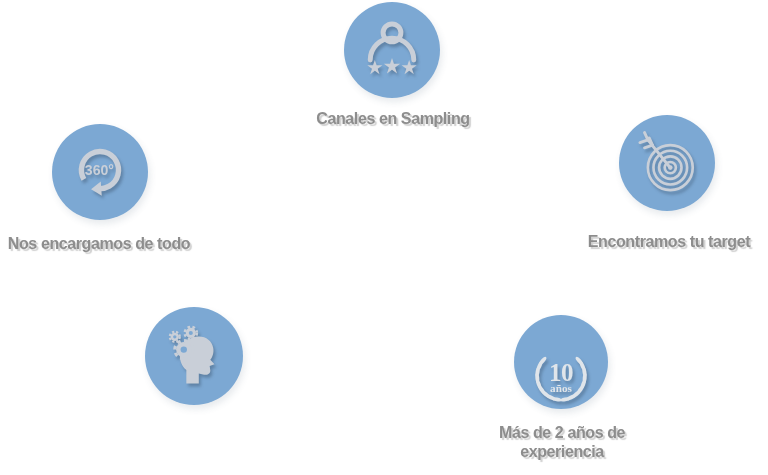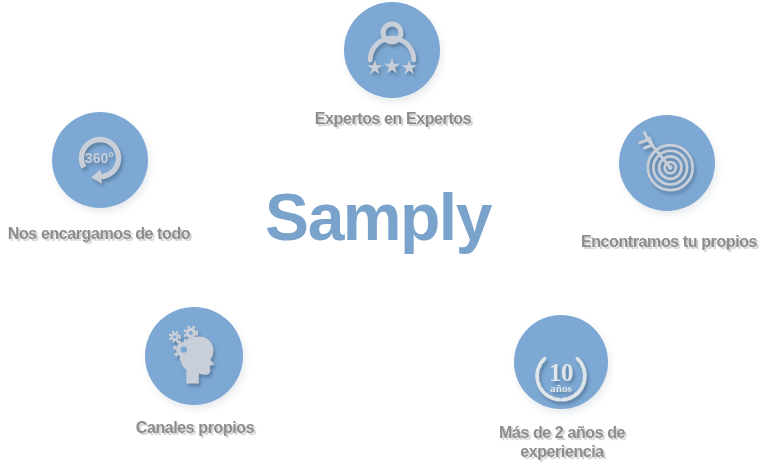--- a/index.html
+++ b/index.html
@@ -53,53 +53,52 @@
     text-align: center;
     font-weight: bold;
     font-size: 66px;
     letter-spacing: -1.5px;
     color: var(--title, #7aa3cb);
     line-height: 1;
   }
 
   
   .c-expertos    { left: 344px; top: 2px;   width: 96px; height: 96px; }
-  .c-encargamos  { left: 52px;  top: 112px; width: 96px; height: 96px; }
+  .c-encargamos  { left: 52px;  top: 124px; width: 96px; height: 96px; }
   .c-target      { left: 619px; top: 115px; width: 96px; height: 96px; }
   .c-canales     { left: 145px; top: 307px; width: 98px; height: 98px; }
   .c-experiencia { left: 514px; top: 315px; width: 94px; height: 94px; align-items: flex-end; }
 
   
   .l-expertos    { left: 393px; top: 110px; }
-  .l-encargamos  { left: 99px;  top: 225px; }
+  .l-encargamos  { left: 99px;  top: 235px; }
   .l-target      { left: 669px; top: 233px; }
   .l-canales     { left: 195px; top: 419px; }
   .l-experiencia { left: 562px; top: 423px; }
 
   .badge-text { font-family: "Liberation Serif", serif; font-weight: bold; }
 </style>
 </head>
 <body>
 
 <div class="canvas">
 
-  <div class="title">Samply</div>
 
   <div class="circle c-expertos">
     <svg width="66" height="66" viewBox="0 0 100 100">
       <circle cx="50" cy="24" r="13.5" fill="none" stroke="var(--icon)" stroke-width="7.5"></circle>
       <path d="M17 65 A33 33 0 0 1 83 65" fill="none" stroke="var(--icon)" stroke-width="7.5" stroke-linecap="round"></path>
       <g fill="var(--icon)">
         <path transform="translate(24,77)" d="M0,-12 L2.7,-3.71 L11.41,-3.71 L4.36,1.41 L7.05,9.71 L0,4.59 L-7.05,9.71 L-4.36,1.41 L-11.41,-3.71 L-2.7,-3.71 Z"></path>
         <path transform="translate(50,75)" d="M0,-13 L2.92,-4.02 L12.36,-4.02 L4.72,1.53 L7.64,10.52 L0,4.97 L-7.64,10.52 L-4.72,1.53 L-12.36,-4.02 L-2.92,-4.02 Z"></path>
         <path transform="translate(76,77)" d="M0,-12 L2.7,-3.71 L11.41,-3.71 L4.36,1.41 L7.05,9.71 L0,4.59 L-7.05,9.71 L-4.36,1.41 L-11.41,-3.71 L-2.7,-3.71 Z"></path>
       </g>
     </svg>
   </div>
-  <div class="label l-expertos">Expertos en Expertos</div>
+  <div class="label l-expertos">Canales en Sampling</div>
 
   <div class="circle c-encargamos">
     <svg width="64" height="64" viewBox="0 0 100 100">
       <circle cx="50" cy="47" r="29" fill="none" stroke="var(--icon)" stroke-width="8.5" stroke-dasharray="150 32.2" transform="rotate(150 50 47)"></circle>
       <polygon points="0,-11 0,11 16,0" fill="var(--icon)" transform="translate(52,76) rotate(176)"></polygon>
       <text x="49" y="54" text-anchor="middle" font-size="22" font-weight="bold" fill="var(--icon)">360°</text>
     </svg>
   </div>
   <div class="label l-encargamos">Nos encargamos de todo</div>
 
@@ -114,40 +113,39 @@
       <circle cx="55" cy="57" r="3.5" fill="var(--icon)"></circle>
       <g stroke="var(--icon)" stroke-width="4.5" stroke-linecap="round">
         <line x1="21" y1="15" x2="54" y2="56"></line>
         <line x1="21" y1="15" x2="9" y2="19"></line>
         <line x1="21" y1="15" x2="16" y2="4"></line>
         <line x1="28" y1="23" x2="16" y2="27"></line>
         <line x1="28" y1="23" x2="23" y2="12"></line>
       </g>
     </svg>
   </div>
-  <div class="label l-target">Encontramos tu propios</div>
+  <div class="label l-target">Encontramos tu target</div>
 
   <div class="circle c-canales">
     <svg width="64" height="64" viewBox="0 0 100 100">
       <path fill="var(--icon)" d="M38 93 L38 72 C29 64 26 52 29 42 C32 30 41 22 52 20 C66 17 78 25 80 37 C81.5 45 79 51 75.5 56 L82 63 L74.5 65.5 L75.5 72.5 C75.5 78 70 80.5 64 79 L57.5 77.5 L57.5 93 Z"></path>
 
       <circle cx="34" cy="40" r="14" fill="none" stroke="var(--icon)" stroke-width="5" stroke-dasharray="5.5 5.5"></circle>
       <circle cx="34" cy="40" r="12" fill="var(--icon)"></circle>
       <circle cx="34" cy="40" r="5" fill="var(--circle)"></circle>
 
       <circle cx="45" cy="14" r="9.5" fill="none" stroke="var(--icon)" stroke-width="4" stroke-dasharray="4 3.7"></circle>
       <circle cx="45" cy="14" r="8" fill="var(--icon)"></circle>
       <circle cx="45" cy="14" r="3.2" fill="var(--circle)"></circle>
 
       <circle cx="20" cy="20" r="7.8" fill="none" stroke="var(--icon)" stroke-width="3.5" stroke-dasharray="3.4 2.9"></circle>
       <circle cx="20" cy="20" r="6.5" fill="var(--icon)"></circle>
       <circle cx="20" cy="20" r="2.6" fill="var(--circle)"></circle>
     </svg>
   </div>
-  <div class="label l-canales">Canales propios</div>
 
   <div class="circle c-experiencia">
     <svg width="66" height="66" viewBox="0 0 100 100">
       <g fill="var(--icon_light)">
 
         <ellipse cx="43.7" cy="85.4" rx="7.5" ry="3" transform="rotate(190 43.7 85.4)"></ellipse>
         <ellipse cx="34.8" cy="82.6" rx="7.5" ry="3" transform="rotate(205 34.8 82.6)"></ellipse>
         <ellipse cx="26.9" cy="77.6" rx="7.5" ry="3" transform="rotate(220 26.9 77.6)"></ellipse>
         <ellipse cx="20.5" cy="70.6" rx="7.5" ry="3" transform="rotate(235 20.5 70.6)"></ellipse>
         <ellipse cx="16.2" cy="62.3" rx="7.5" ry="3" transform="rotate(250 16.2 62.3)"></ellipse>

